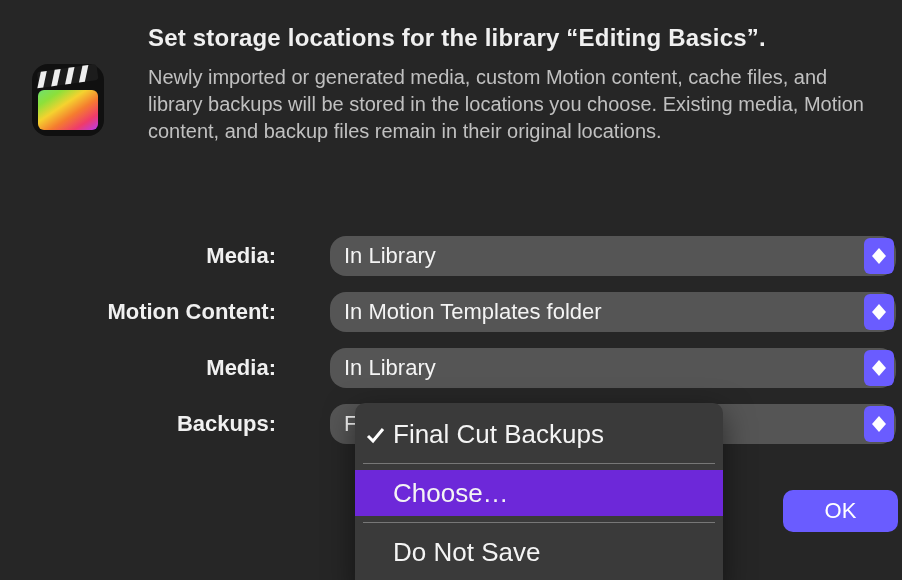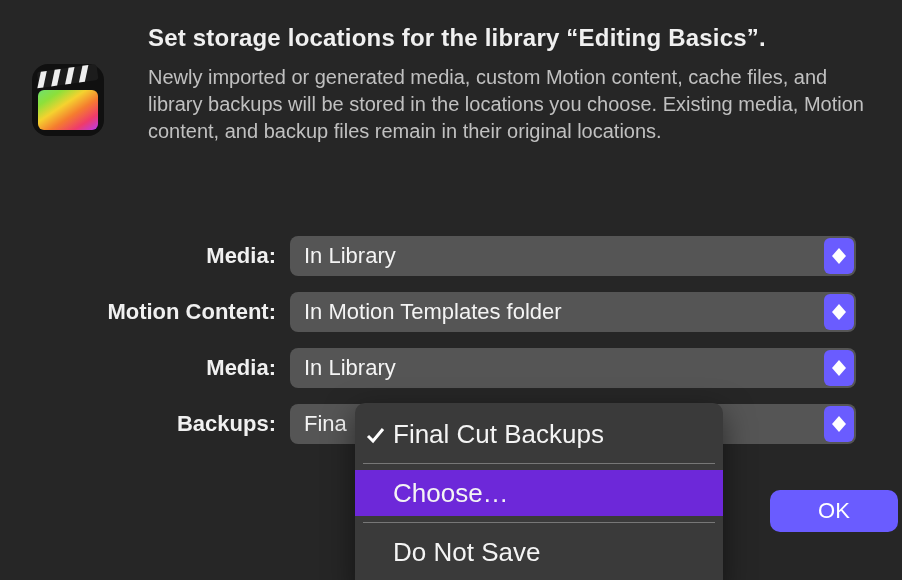--- a/index.html
+++ b/index.html
@@ -47,36 +47,37 @@
   .form {
     position: absolute;
     left: 0;
     top: 228px;
     width: 902px;
   }
   .row {
     height: 56px;
     display: flex;
     align-items: center;
+    gap: 40px;
   }
   .label {
     width: 290px;
     text-align: right;
     font-size: 22px;
     font-weight: 700;
     color: #f0f0f0;
     padding-right: 14px;
     box-sizing: border-box;
   }
   .popup {
     position: relative;
     width: 566px;
     height: 40px;
     background: #555555;
-    border-radius: 8px;
+    border-radius: 16px;
     display: flex;
     align-items: center;
     font-size: 22px;
     color: #f4f4f4;
     padding-left: 14px;
     box-sizing: border-box;
     font-weight: 400;
   }
   .popup .arrows {
     position: absolute;
@@ -89,21 +90,21 @@
     display: flex;
     flex-direction: column;
     align-items: center;
     justify-content: center;
   }
   .popup .arrows svg { display:block; }
   .ok-button {
     position: absolute;
     right: 28px;
     top: 490px;
-    width: 128px;
+    width: 115px;
     height: 42px;
     background: #6a5cff;
     border-radius: 10px;
     display: flex;
     align-items: center;
     justify-content: center;
     font-size: 22px;
     font-weight: 500;
     color: #fff;
   }

